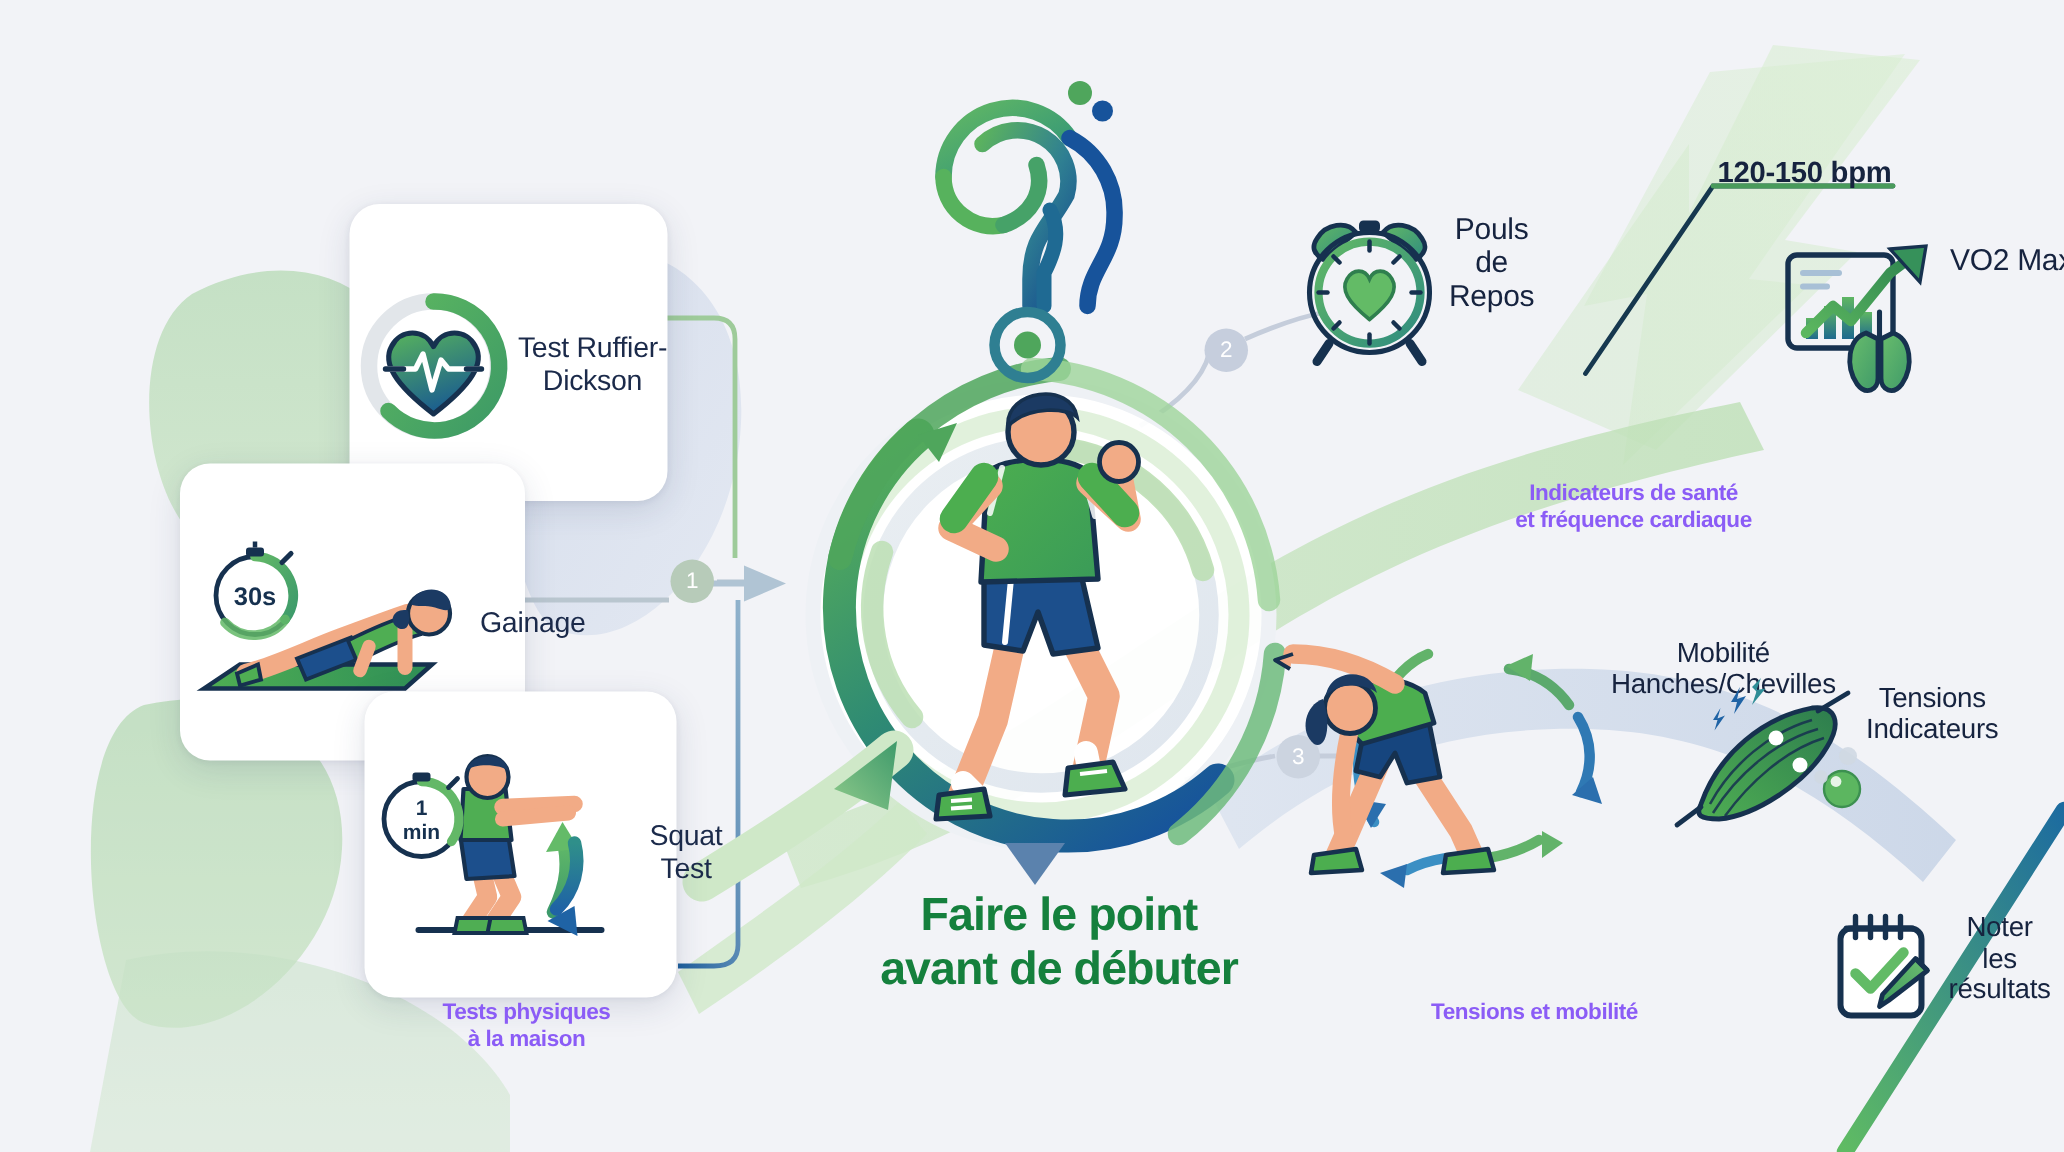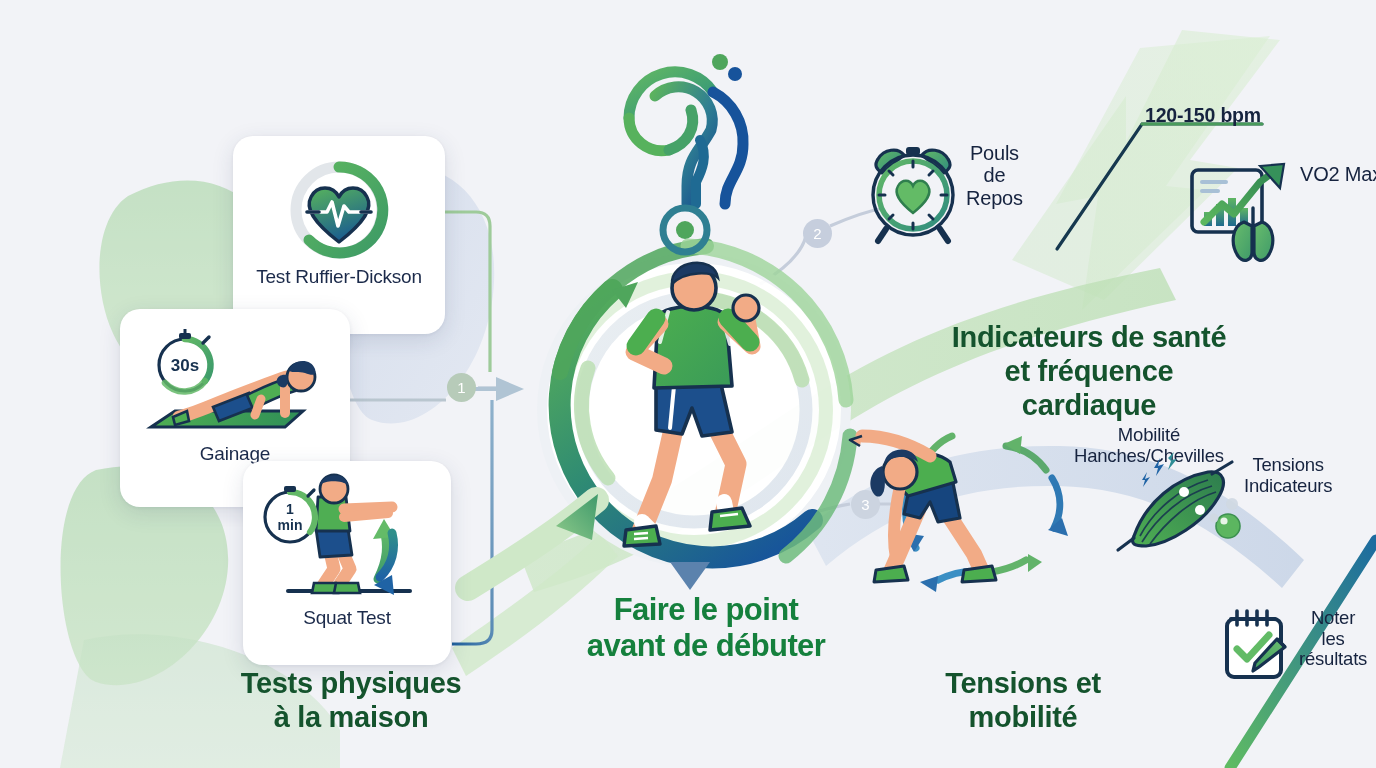--- a/index.html
+++ b/index.html
@@ -26,21 +26,21 @@
   #mid-svg { z-index: 2; }
 
   
   .card {
     position: absolute;
     background: #ffffff;
     border-radius: 20px;
     box-shadow: 0 6px 22px rgba(40,55,90,0.13), 0 1px 4px rgba(40,55,90,0.07);
     z-index: 6;
     display: flex;
-    flex-direction: column;
+    flex-direction: row;
     align-items: center;
     justify-content: flex-start;
   }
   .card-label {
     font-size: 19px;
     color: #1b2a4a;
     font-weight: 400;
     text-align: center;
     line-height: 1.15;
     letter-spacing: -0.2px;
@@ -72,23 +72,23 @@
   #grp-zone     { left: 956px; top: 125px; width: 200px; }
   #grp-vo2      { left: 1182px; top: 160px; width: 128px; }
   #grp-mobilite { left: 838px; top: 422px; width: 210px; gap: 46px; }
   #grp-tensions { left: 1112px; top: 452px; width: 160px; }
   #grp-noter    { left: 1215px; top: 605px; width: 122px; }
 
   
   .section-title {
     position: absolute;
     z-index: 7;
-    font-size: 29px;
+    font-size: 15px;
     font-weight: bold;
-    color: #14532d;
+    color: #8b5cf6;
     text-align: center;
     line-height: 1.18;
     letter-spacing: -0.3px;
     white-space: pre-line;
   }
   #title-left   { left: 236px; top: 666px; width: 230px; }
   #title-health { left: 934px; top: 320px; width: 310px; }
   #title-soup   { left: 888px; top: 666px; width: 270px; }
 
   

